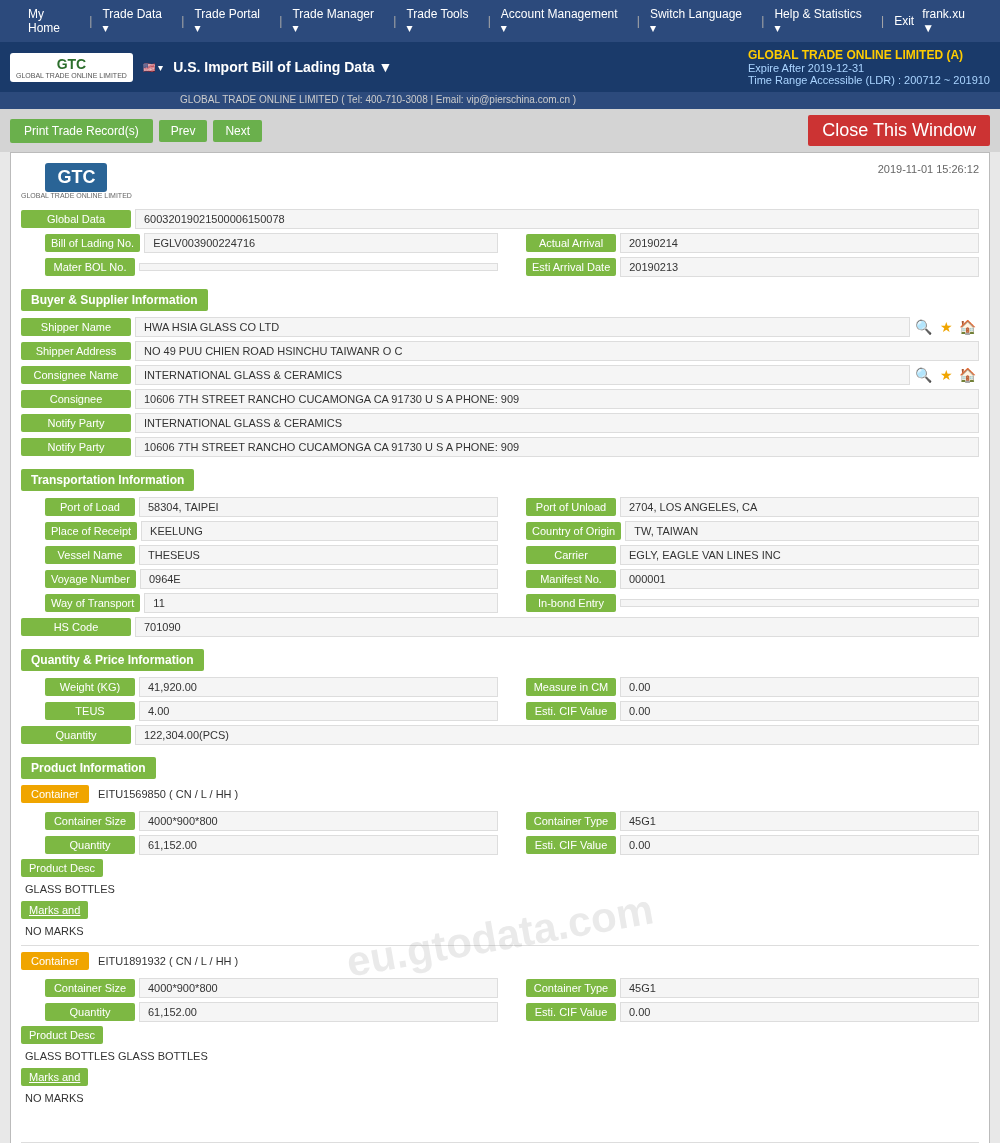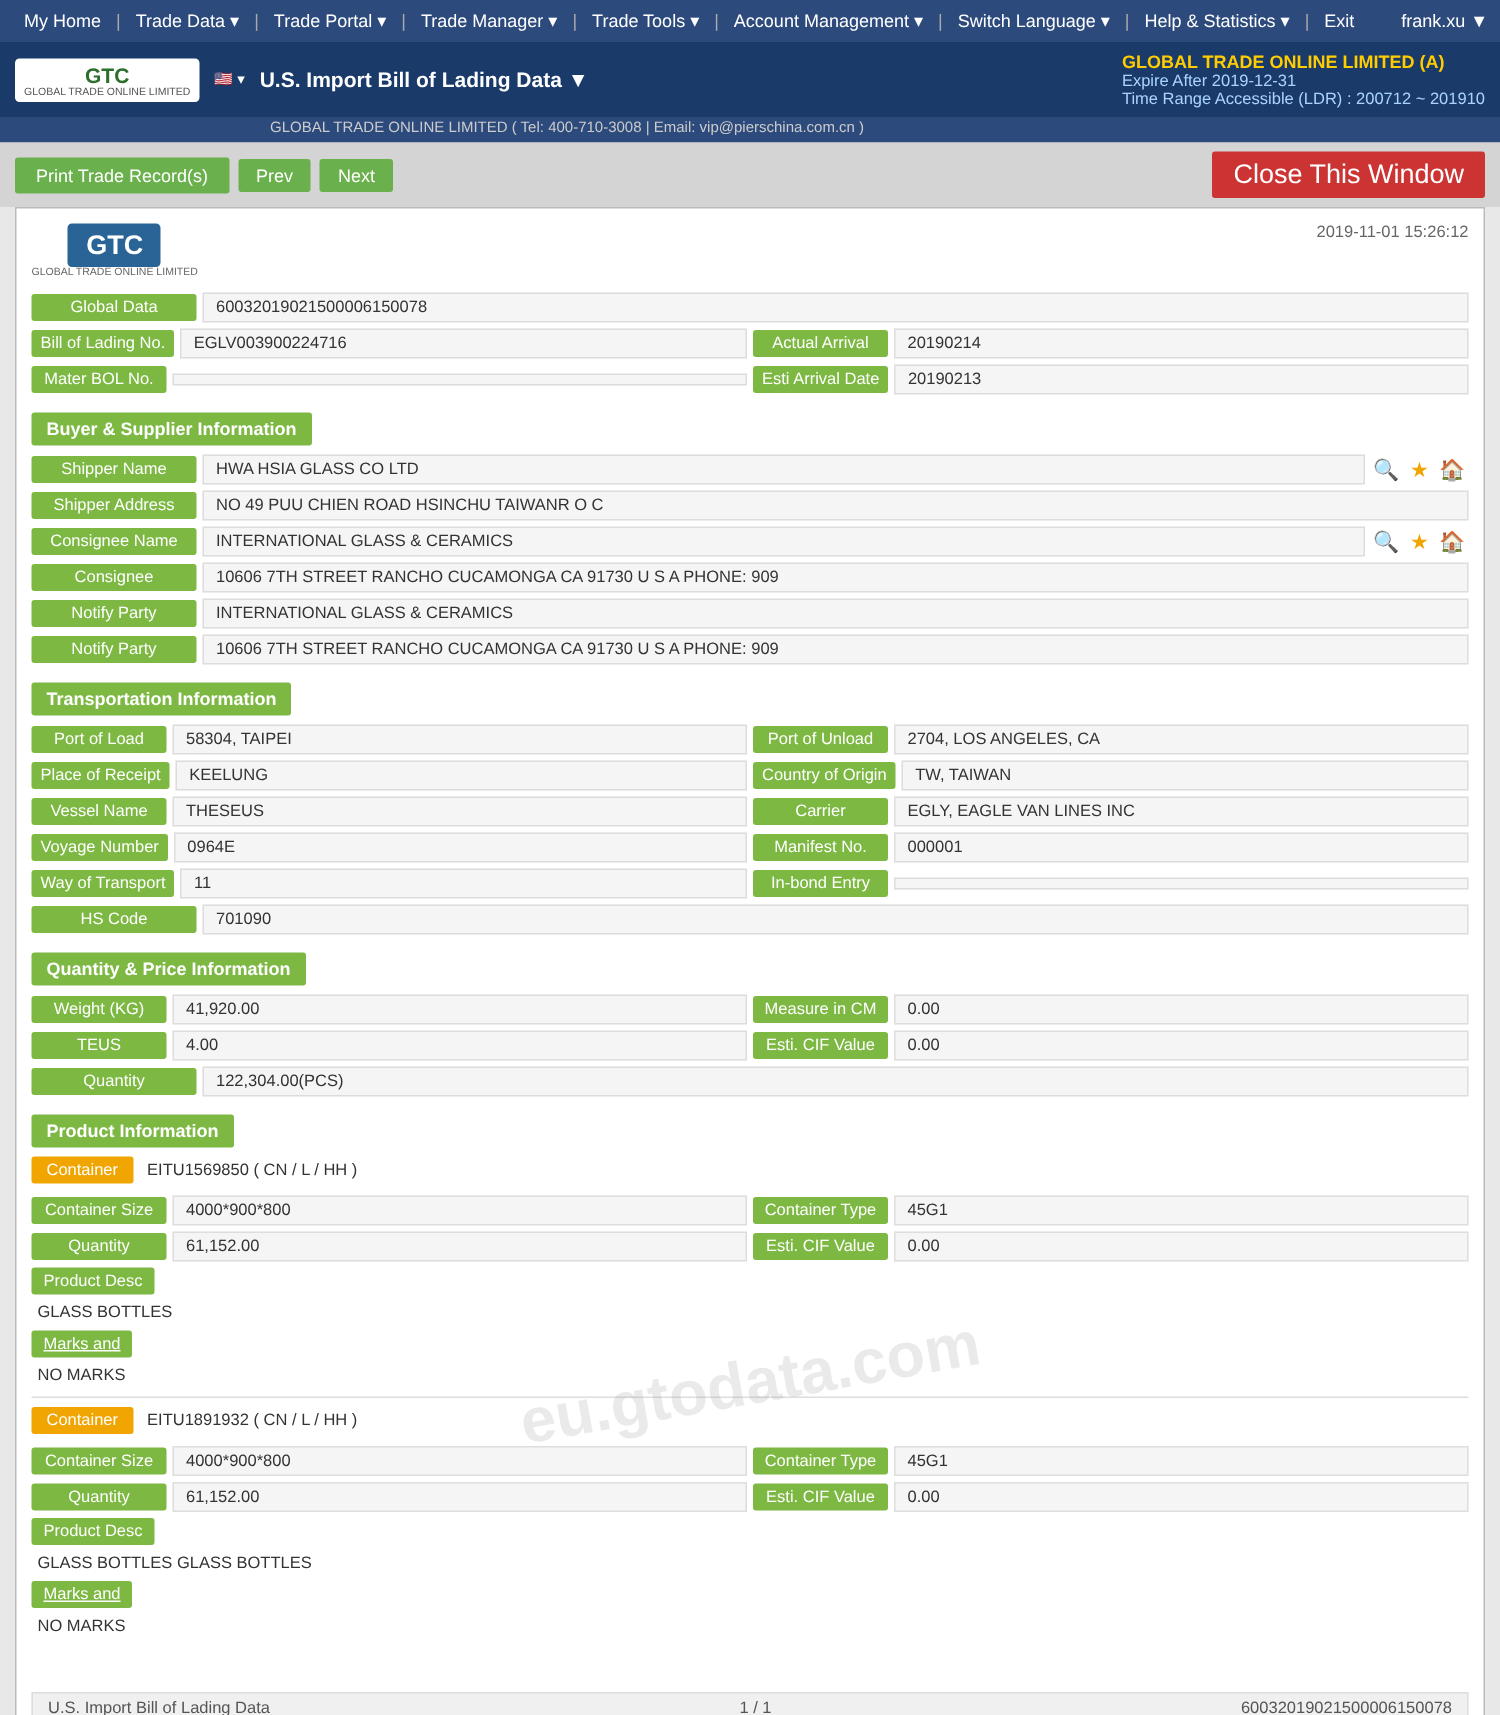--- a/index.html
+++ b/index.html
@@ -1,19 +1,19 @@
 <!DOCTYPE html>
 <html><head>
   <meta charset="utf-8">
   <style>
     * { margin: 0; padding: 0; box-sizing: border-box; }
     body { font-family: Arial, sans-serif; font-size: 12px; background: #e8e8e8; color: #333; width: 1000px; }
 
     
-    .top-nav { background: #2c4a7c; color: white; display: flex; align-items: center; justify-content: space-between; padding: 4px 8px; font-size: 12px; }
+    .top-nav { background: #2c4a7c; color: white; display: flex; align-items: center; justify-content: space-between; padding: 4px 20px; font-size: 12px; }
     .top-nav-left { display: flex; gap: 2px; align-items: center; }
     .nav-item { color: white; padding: 3px 8px; cursor: pointer; font-size: 12px; }
     .top-nav-right { color: white; font-size: 12px; }
 
     
     .header-bar { background: #1a3a6a; color: white; display: flex; align-items: center; justify-content: space-between; padding: 6px 10px; }
     .header-left { display: flex; align-items: center; gap: 10px; }
     .logo-box { background: white; padding: 3px 6px; border-radius: 3px; display: flex; flex-direction: column; align-items: center; }
     .logo-text { color: #2c6e2c; font-weight: bold; font-size: 14px; }
     .logo-sub { color: #555; font-size: 7px; }
@@ -50,21 +50,21 @@
 
     
     .record-footer { background: #f0f0f0; border: 1px solid #ddd; padding: 4px 10px; display: flex; justify-content: space-between; font-size: 11px; color: #555; margin-top: 10px; }
 
     .full-row { display: flex; align-items: center; margin-bottom: 4px; gap: 4px; }
     .full-row .label { background: #7db843; color: white; padding: 3px 8px; font-size: 11px; min-width: 110px; text-align: center; border-radius: 2px; white-space: nowrap; }
     .full-row .value { background: #f5f5f5; border: 1px solid #ddd; padding: 3px 8px; font-size: 11px; flex: 1; }
     .icons-group { display: flex; gap: 3px; align-items: center; }
 
     .two-col { display: flex; gap: 4px; margin-bottom: 4px; }
-    .two-col .col { flex: 1; display: flex; gap: 4px; align-items: center; }
+    .two-col .col { flex: 1; display: flex; gap: 4px; align-items: center; margin-left: 24px; }
     .two-col .col .label { background: #7db843; color: white; padding: 3px 6px; font-size: 11px; text-align: center; border-radius: 2px; white-space: nowrap; min-width: 90px; }
     .two-col .col .value { background: #f5f5f5; border: 1px solid #ddd; padding: 3px 8px; font-size: 11px; flex: 1; }
 
     .product-desc-label { background: #7db843; color: white; padding: 3px 8px; font-size: 11px; border-radius: 2px; display: inline-block; margin-bottom: 2px; }
     .product-desc-value { font-size: 11px; padding: 2px 4px; }
     .marks-label { background: #7db843; color: white; padding: 3px 8px; font-size: 11px; border-radius: 2px; display: inline-block; margin-bottom: 2px; text-decoration: underline; }
     .marks-value { font-size: 11px; padding: 2px 4px; }
 
     .section-block { margin-bottom: 6px; }
     .section-divider { border: none; border-top: 1px solid #ddd; margin: 6px 0; }

